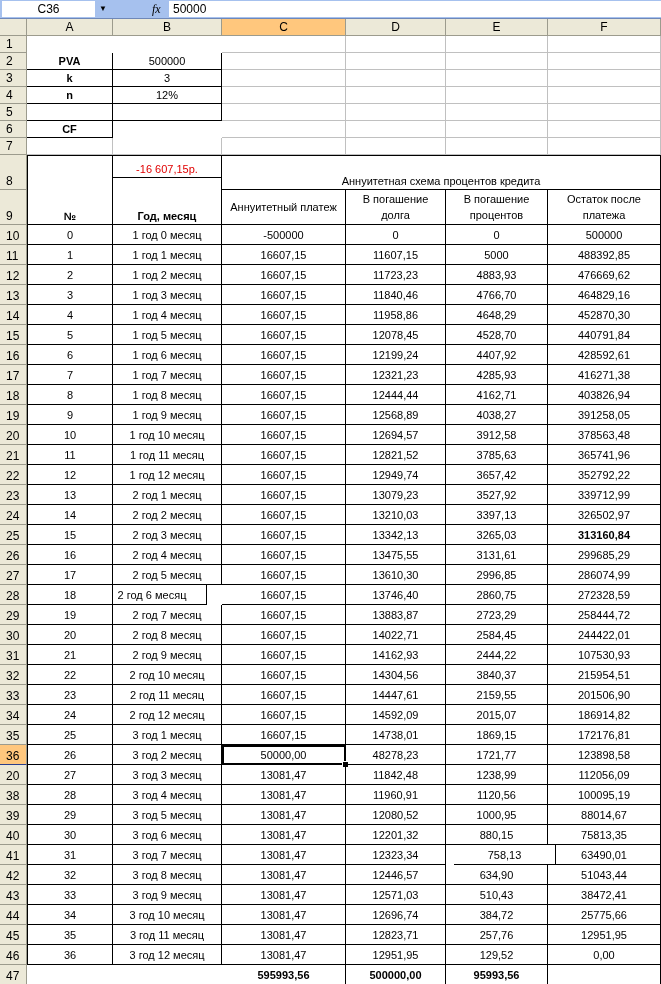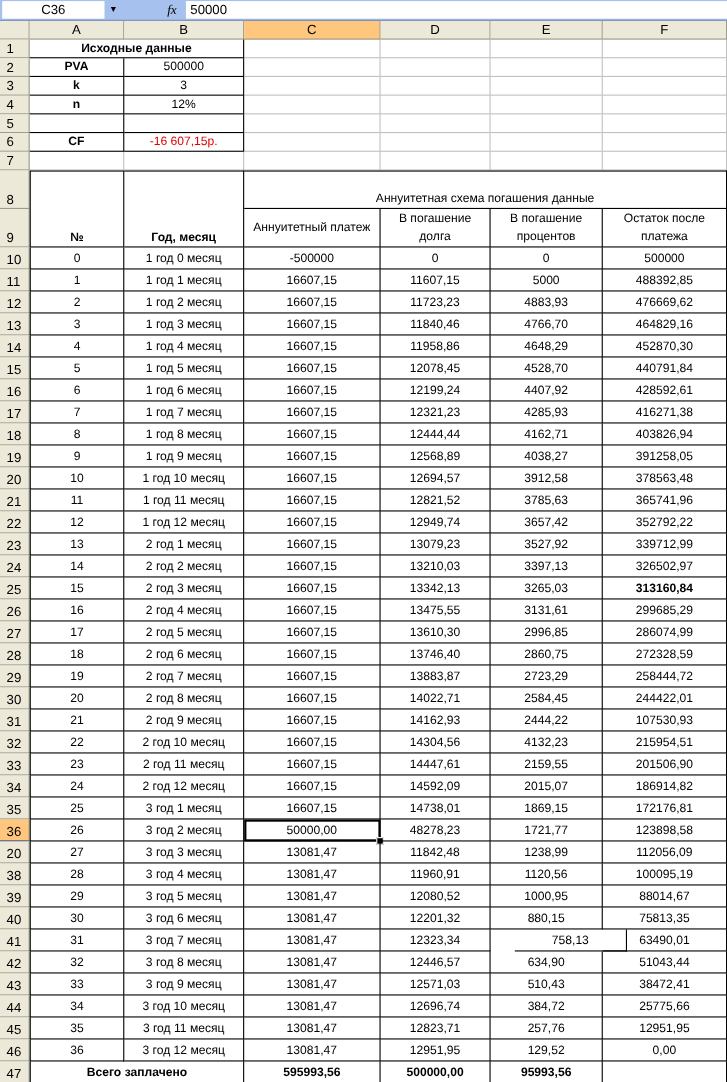--- a/index.html
+++ b/index.html
@@ -17,21 +17,21 @@
 
   .grid { position:absolute; left:0; top:36px; }
   .row { position:absolute; left:0; width:661px; }
   .rh { position:absolute; left:0; width:27px; background:#ece9d8; border-right:1px solid #9c9b8d; border-bottom:1px solid #9c9b8d; box-sizing:border-box; font-size:12px; padding-left:6px; display:flex; align-items:flex-end; padding-bottom:1px; }
   .rh.sel { background:#ffc77d; border-bottom:1px solid #2a3f8c; }
   .c { position:absolute; top:0; box-sizing:border-box; border-right:1px solid #c0c0c0; border-bottom:1px solid #c0c0c0; text-align:center; display:flex; align-items:center; justify-content:center; font-size:11px; white-space:nowrap; overflow:hidden; }
   .b { border-right:1px solid #000 !important; border-bottom:1px solid #000 !important; }
   .bl { border-left:1px solid #000; }
   .bt { border-top:1px solid #000; }
   .bold { font-weight:bold; }
-  .red { color:#e00000; }
+  .red { color:#e00000;margin-top:40px; }
   .bottom { align-items:flex-end; padding-bottom:2px; }
   .selcell { outline:2px solid #000; outline-offset:-2px; }
   .handle { position:absolute; width:5px; height:5px; background:#000; border:1px solid #fff; }
 </style>
 </head>
 <body>
 
 <div class="fbar">
   <div class="namebox">C36</div>
   <div class="nb-drop">▼</div>
@@ -45,21 +45,20 @@
     <div class="colhdr" style="left: 113px; width: 109px;">B</div>
     <div class="colhdr sel" style="left: 222px; width: 124px;">C</div>
     <div class="colhdr" style="left: 346px; width: 100px;">D</div>
     <div class="colhdr" style="left: 446px; width: 102px;">E</div>
     <div class="colhdr" style="left: 548px; width: 113px;">F</div>
   </div>
 
 <div class="grid" id="grid">
     <div class="row" style="top: 0px; height: 17px;">
       <div class="rh" style="top: 0px; height: 17px;">1</div>
-      <div class="c b bold" style="left: 27px; width: 195px; height: 17px;">Исходные данные</div>
       <div class="c " style="left: 222px; width: 124px; height: 17px;"></div>
       <div class="c " style="left: 346px; width: 100px; height: 17px;"></div>
       <div class="c " style="left: 446px; width: 102px; height: 17px;"></div>
       <div class="c " style="left: 548px; width: 113px; height: 17px;"></div>
     </div>
     <div class="row" style="top: 17px; height: 17px;">
       <div class="rh" style="top: 0px; height: 17px;">2</div>
       <div class="c b bold" style="left: 27px; width: 86px; height: 17px;">PVA</div>
       <div class="c b" style="left: 113px; width: 109px; height: 17px;">500000</div>
       <div class="c " style="left: 222px; width: 124px; height: 17px;"></div>
@@ -109,21 +108,21 @@
       <div class="c " style="left: 113px; width: 109px; height: 17px;"></div>
       <div class="c " style="left: 222px; width: 124px; height: 17px;"></div>
       <div class="c " style="left: 346px; width: 100px; height: 17px;"></div>
       <div class="c " style="left: 446px; width: 102px; height: 17px;"></div>
       <div class="c " style="left: 548px; width: 113px; height: 17px;"></div>
     </div>
     <div class="row" style="top: 119px; height: 35px; z-index: 2;">
       <div class="rh" style="top: 0px; height: 35px;">8</div>
       <div class="c b bl bt bold bottom" style="left: 27px; width: 86px; height: 70px;">№</div>
       <div class="c b bt bold bottom" style="left: 113px; width: 109px; height: 70px;">Год, месяц</div>
-      <div class="c b bt bottom" style="left: 222px; width: 439px; height: 35px;">Аннуитетная схема погашения данные</div>
+      <div class="c b bt bottom" style="left: 222px; width: 439px; height: 35px;">Аннуитетная схема процентов кредита</div>
     </div>
     <div class="row" style="top: 154px; height: 35px;">
       <div class="rh" style="top: 0px; height: 35px;">9</div>
       <div class="c b" style="left: 346px; width: 100px; height: 35px; white-space: normal; text-align: center; padding: 0px 6px; line-height: 16px;">В погашение долга</div>
       <div class="c b" style="left: 222px; width: 124px; height: 35px; white-space: normal; text-align: center; padding: 0px 6px; line-height: 16px;">Аннуитетный платеж</div>
       <div class="c b" style="left: 446px; width: 102px; height: 35px; white-space: normal; text-align: center; padding: 0px 6px; line-height: 16px;">В погашение процентов</div>
       <div class="c b" style="left: 548px; width: 113px; height: 35px; white-space: normal; text-align: center; padding: 0px 6px; line-height: 16px;">Остаток после платежа</div>
     </div>
     <div class="row" style="top: 189px; height: 20px;">
       <div class="rh" style="top: 0px; height: 20px;">10</div>
@@ -283,21 +282,21 @@
       <div class="c b bl" style="left: 27px; width: 86px; height: 20px;">17</div>
       <div class="c b" style="left: 113px; width: 109px; height: 20px;">2 год 5 месяц</div>
       <div class="c b" style="left: 222px; width: 124px; height: 20px;">16607,15</div>
       <div class="c b" style="left: 346px; width: 100px; height: 20px;">13610,30</div>
       <div class="c b" style="left: 446px; width: 102px; height: 20px;">2996,85</div>
       <div class="c b" style="left: 548px; width: 113px; height: 20px;">286074,99</div>
     </div>
     <div class="row" style="top: 549px; height: 20px;">
       <div class="rh" style="top: 0px; height: 20px;">28</div>
       <div class="c b bl" style="left: 27px; width: 86px; height: 20px;">18</div>
-      <div class="c b" style="left: 113px; width: 109px; height: 20px;">2 год 6 месяц</div>
+      <div class="c b" style="left: 98px; width: 109px; height: 20px;">2 год 6 месяц</div>
       <div class="c b" style="left: 222px; width: 124px; height: 20px;">16607,15</div>
       <div class="c b" style="left: 346px; width: 100px; height: 20px;">13746,40</div>
       <div class="c b" style="left: 446px; width: 102px; height: 20px;">2860,75</div>
       <div class="c b" style="left: 548px; width: 113px; height: 20px;">272328,59</div>
     </div>
     <div class="row" style="top: 569px; height: 20px;">
       <div class="rh" style="top: 0px; height: 20px;">29</div>
       <div class="c b bl" style="left: 27px; width: 86px; height: 20px;">19</div>
       <div class="c b" style="left: 113px; width: 109px; height: 20px;">2 год 7 месяц</div>
       <div class="c b" style="left: 222px; width: 124px; height: 20px;">16607,15</div>
@@ -322,21 +321,21 @@
       <div class="c b" style="left: 346px; width: 100px; height: 20px;">14162,93</div>
       <div class="c b" style="left: 446px; width: 102px; height: 20px;">2444,22</div>
       <div class="c b" style="left: 548px; width: 113px; height: 20px;">107530,93</div>
     </div>
     <div class="row" style="top: 629px; height: 20px;">
       <div class="rh" style="top: 0px; height: 20px;">32</div>
       <div class="c b bl" style="left: 27px; width: 86px; height: 20px;">22</div>
       <div class="c b" style="left: 113px; width: 109px; height: 20px;">2 год 10 месяц</div>
       <div class="c b" style="left: 222px; width: 124px; height: 20px;">16607,15</div>
       <div class="c b" style="left: 346px; width: 100px; height: 20px;">14304,56</div>
-      <div class="c b" style="left: 446px; width: 102px; height: 20px;">4132,23</div>
+      <div class="c b" style="left: 446px; width: 102px; height: 20px;">3840,37</div>
       <div class="c b" style="left: 548px; width: 113px; height: 20px;">215954,51</div>
     </div>
     <div class="row" style="top: 649px; height: 20px;">
       <div class="rh" style="top: 0px; height: 20px;">33</div>
       <div class="c b bl" style="left: 27px; width: 86px; height: 20px;">23</div>
       <div class="c b" style="left: 113px; width: 109px; height: 20px;">2 год 11 месяц</div>
       <div class="c b" style="left: 222px; width: 124px; height: 20px;">16607,15</div>
       <div class="c b" style="left: 346px; width: 100px; height: 20px;">14447,61</div>
       <div class="c b" style="left: 446px; width: 102px; height: 20px;">2159,55</div>
       <div class="c b" style="left: 548px; width: 113px; height: 20px;">201506,90</div>
@@ -404,21 +403,21 @@
       <div class="c b" style="left: 346px; width: 100px; height: 20px;">12201,32</div>
       <div class="c b" style="left: 446px; width: 102px; height: 20px;">880,15</div>
       <div class="c b" style="left: 548px; width: 113px; height: 20px;">75813,35</div>
     </div>
     <div class="row" style="top: 809px; height: 20px;">
       <div class="rh" style="top: 0px; height: 20px;">41</div>
       <div class="c b bl" style="left: 27px; width: 86px; height: 20px;">31</div>
       <div class="c b" style="left: 113px; width: 109px; height: 20px;">3 год 7 месяц</div>
       <div class="c b" style="left: 222px; width: 124px; height: 20px;">13081,47</div>
       <div class="c b" style="left: 346px; width: 100px; height: 20px;">12323,34</div>
-      <div class="c b" style="left: 468px; width: 102px; height: 20px;">758,13</div>
+      <div class="c b" style="left: 454px; width: 102px; height: 20px;">758,13</div>
       <div class="c b" style="left: 548px; width: 113px; height: 20px;">63490,01</div>
     </div>
     <div class="row" style="top: 829px; height: 20px;">
       <div class="rh" style="top: 0px; height: 20px;">42</div>
       <div class="c b bl" style="left: 27px; width: 86px; height: 20px;">32</div>
       <div class="c b" style="left: 113px; width: 109px; height: 20px;">3 год 8 месяц</div>
       <div class="c b" style="left: 222px; width: 124px; height: 20px;">13081,47</div>
       <div class="c b" style="left: 346px; width: 100px; height: 20px;">12446,57</div>
       <div class="c b" style="left: 446px; width: 102px; height: 20px;">634,90</div>
       <div class="c b" style="left: 548px; width: 113px; height: 20px;">51043,44</div>
@@ -454,19 +453,18 @@
       <div class="rh" style="top: 0px; height: 20px;">46</div>
       <div class="c b bl" style="left: 27px; width: 86px; height: 20px;">36</div>
       <div class="c b" style="left: 113px; width: 109px; height: 20px;">3 год 12 месяц</div>
       <div class="c b" style="left: 222px; width: 124px; height: 20px;">13081,47</div>
       <div class="c b" style="left: 346px; width: 100px; height: 20px;">12951,95</div>
       <div class="c b" style="left: 446px; width: 102px; height: 20px;">129,52</div>
       <div class="c b" style="left: 548px; width: 113px; height: 20px;">0,00</div>
     </div>
     <div class="row" style="top: 929px; height: 20px;">
       <div class="rh" style="top: 0px; height: 20px;">47</div>
-      <div class="c b bl bold" style="left: 27px; width: 195px; height: 20px;">Всего заплачено</div>
       <div class="c b bold" style="left: 222px; width: 124px; height: 20px;">595993,56</div>
       <div class="c b bold" style="left: 346px; width: 100px; height: 20px;">500000,00</div>
       <div class="c b bold" style="left: 446px; width: 102px; height: 20px;">95993,56</div>
       <div class="c b" style="left: 548px; width: 113px; height: 20px;"></div>
     </div>
   </div>
 
 </body></html>

